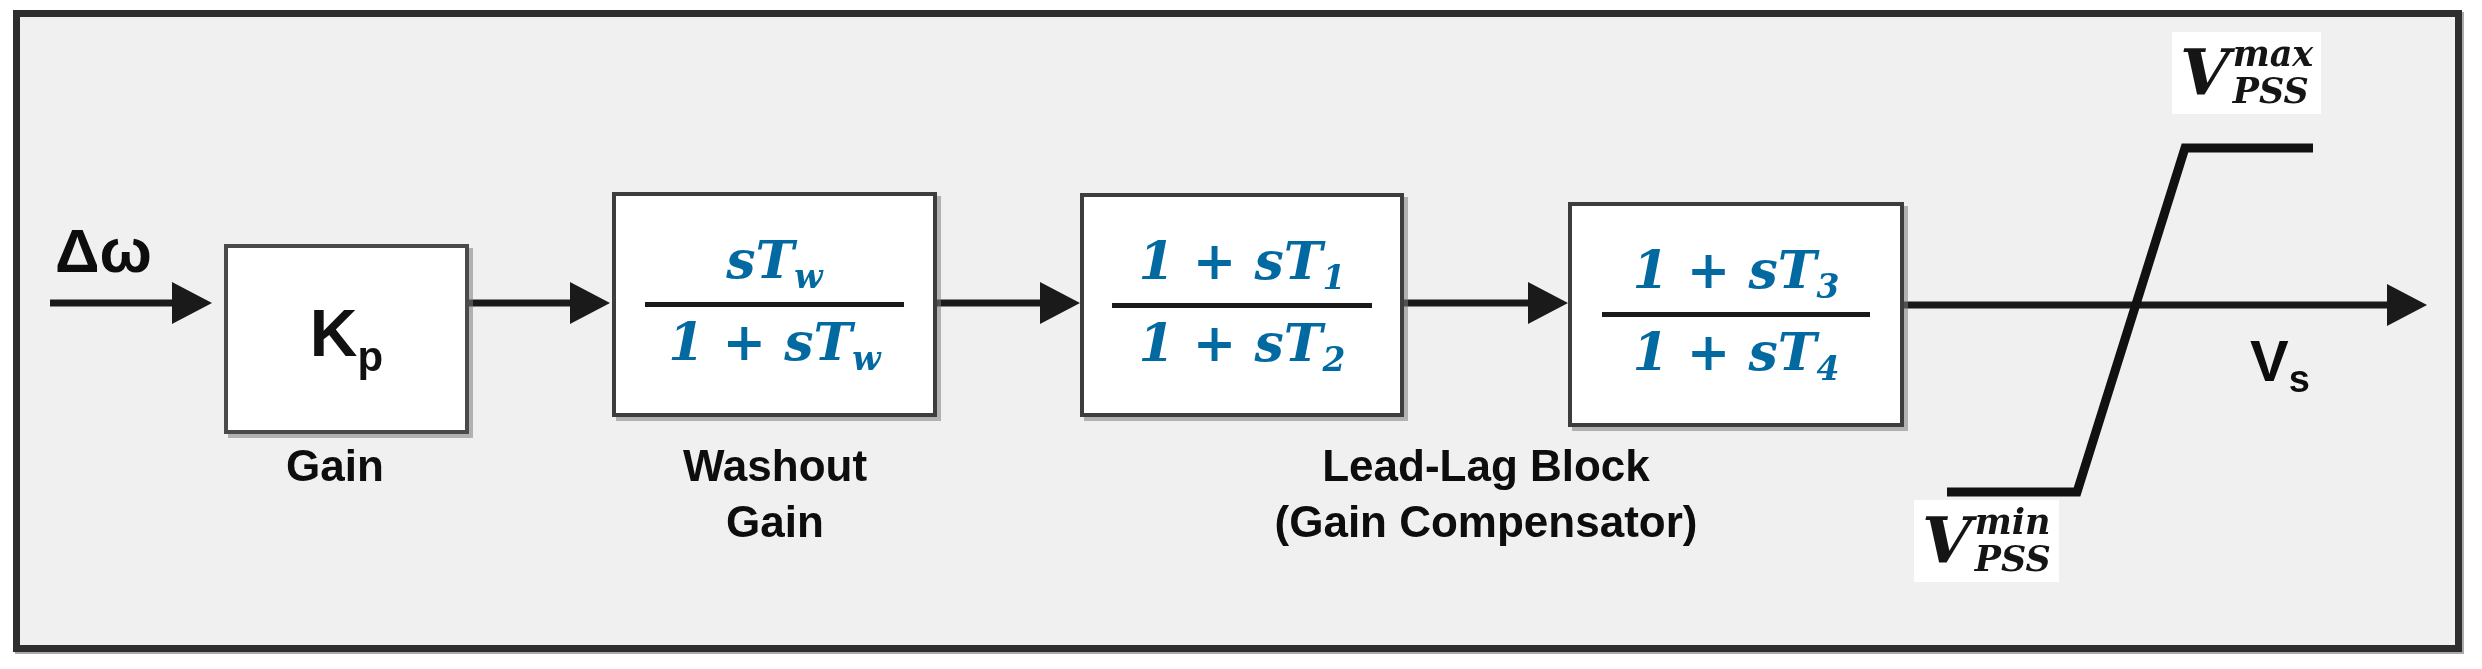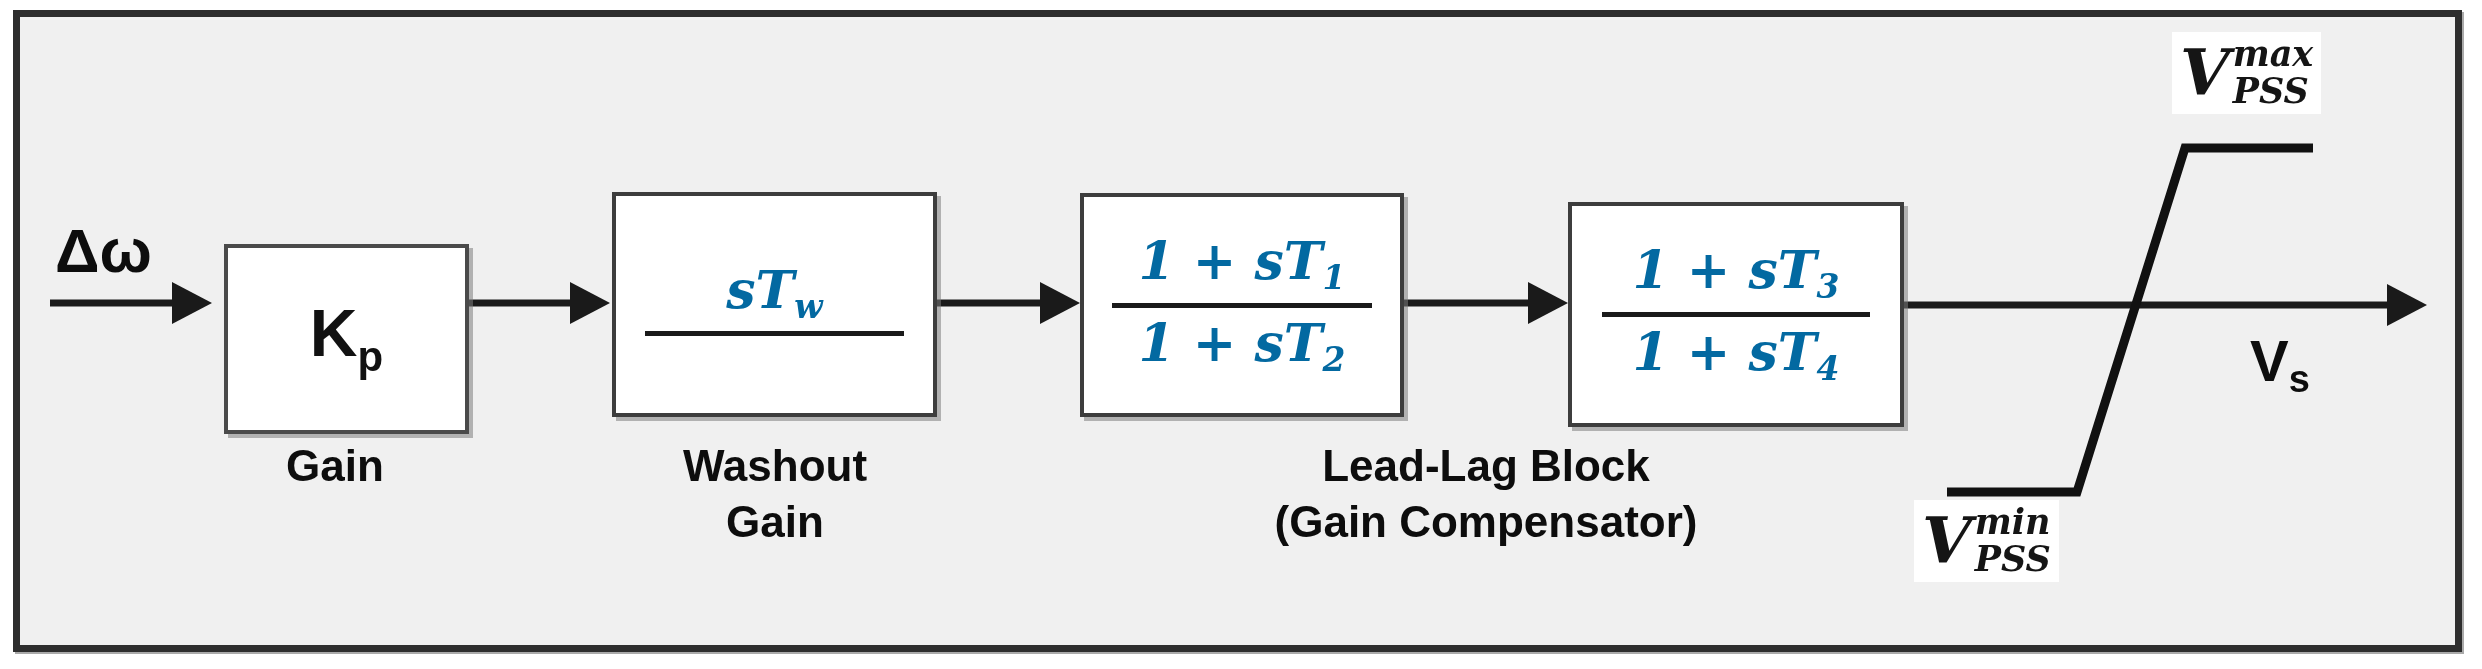--- a/index.html
+++ b/index.html
@@ -68,20 +68,21 @@
   </div>
 
   <div class="block gain" style="left:224px;top:207px;width:245px;height:190px;margin-top:37px;">
     <div class="ksym"><span>K</span><span class="sub">p</span></div>
   </div>
 
   <div class="block" style="left:612px;top:192px;width:325px;height:225px;">
     <div class="frac">
       <div><span>sT</span><span class="sub">w</span></div>
       <div class="bar"></div>
+      <div><span>1 + sT</span><span class="sub">w</span></div>
     </div>
   </div>
 
   <div class="block" style="left:1080px;top:193px;width:324px;height:224px;">
     <div class="frac">
       <div><span>1 + sT</span><span class="sub">1</span></div>
       <div class="bar"></div>
       <div><span>1 + sT</span><span class="sub">2</span></div>
     </div>
   </div>

